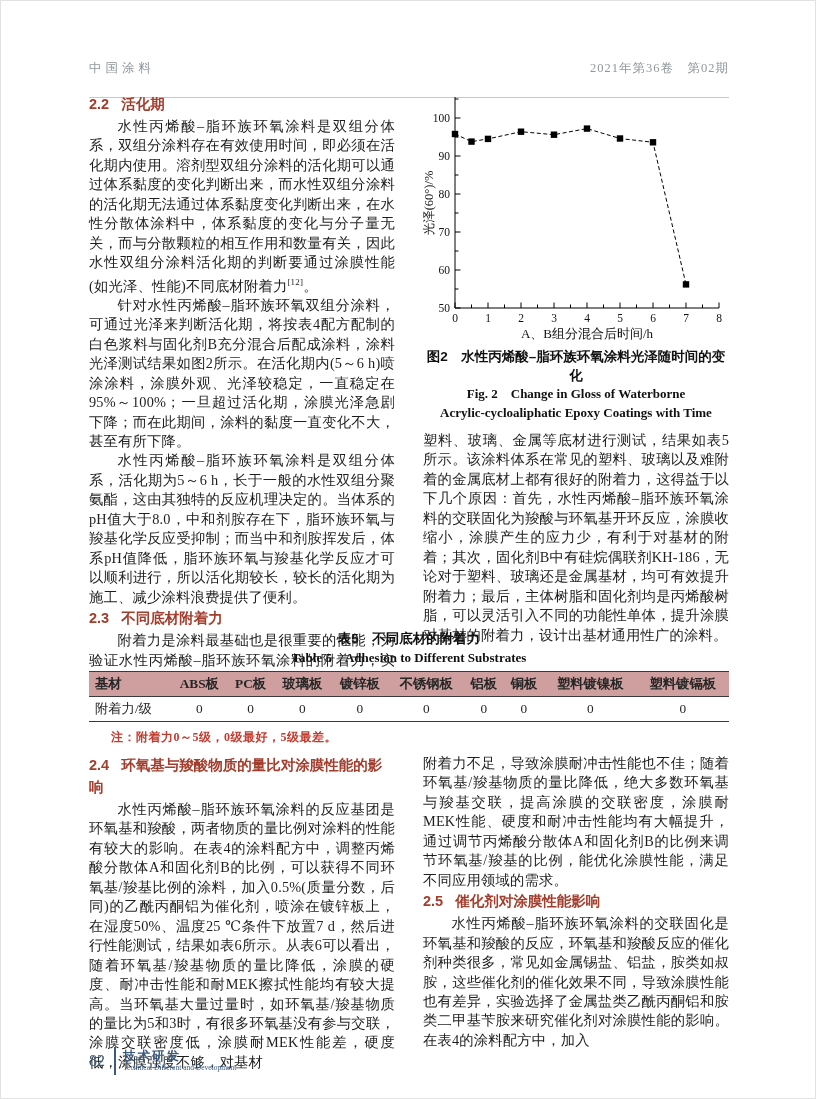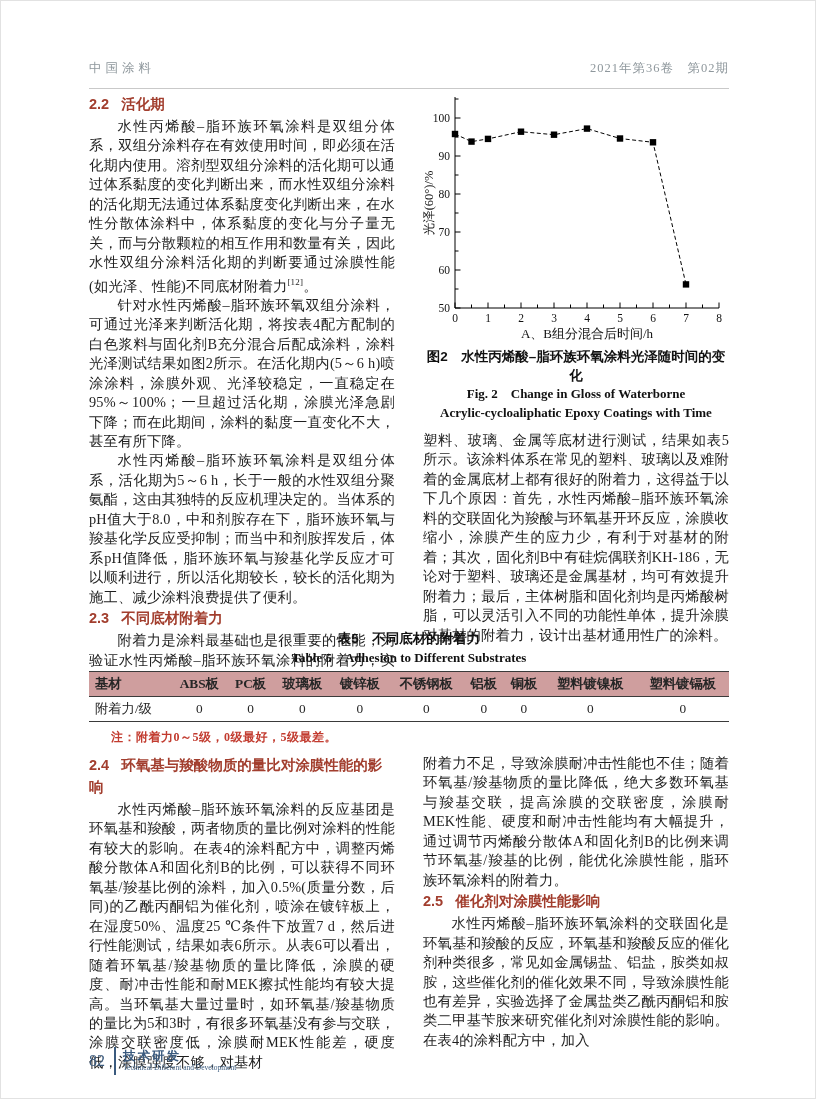--- a/index.html
+++ b/index.html
@@ -6,21 +6,21 @@
   .page{
     position:relative;width:816px;height:1099px;background:#ffffff;
     box-sizing:border-box;border:1px solid #e2e2e2;overflow:hidden;
     font-family:"Liberation Serif","DejaVu Serif",serif;color:#1e1e1e;
   }
   
   .hdr{
     position:absolute;left:88px;top:52px;width:640px;height:24px;
     border-bottom:1px solid #c9c9c9;
     display:flex;justify-content:space-between;align-items:flex-end;
-    color:#8e979c;font-size:12.5px;padding-bottom:11px;
+    color:#8e979c;font-size:12.5px;padding-bottom:20px;
   }
   .hdr .journal{letter-spacing:4px;}
   .hdr .issue{letter-spacing:1px;}
   
   .cols{position:absolute;left:88px;width:640px;display:flex;gap:28px;}
   .top-cols{top:92px;}
   .bottom-cols{top:753px;}
   .col{width:306px;}
   .sec{
     margin:0 0 2px 0;font-family:"Liberation Sans","DejaVu Sans",sans-serif;
@@ -196,21 +196,21 @@
     </table>
     <div class="tbl-note">注：附着力0～5级，0级最好，5级最差。</div>
   </section>
 
   <div class="cols bottom-cols">
     <div class="col">
       <h3 class="sec"><span class="sec-num">2.4</span><span class="sec-t">环氧基与羧酸物质的量比对涂膜性能的影响</span></h3>
       <p class="para indent">水性丙烯酸–脂环族环氧涂料的反应基团是环氧基和羧酸，两者物质的量比例对涂料的性能有较大的影响。在表4的涂料配方中，调整丙烯酸分散体A和固化剂B的比例，可以获得不同环氧基/羧基比例的涂料，加入0.5%(质量分数，后同)的乙酰丙酮铝为催化剂，喷涂在镀锌板上，在湿度50%、温度25 ℃条件下放置7 d，然后进行性能测试，结果如表6所示。从表6可以看出，随着环氧基/羧基物质的量比降低，涂膜的硬度、耐冲击性能和耐MEK擦拭性能均有较大提高。当环氧基大量过量时，如环氧基/羧基物质的量比为5和3时，有很多环氧基没有参与交联，涂膜交联密度低，涂膜耐MEK性能差，硬度低，涂膜强度不够，对基材</p>
     </div>
     <div class="col">
-      <p class="para">附着力不足，导致涂膜耐冲击性能也不佳；随着环氧基/羧基物质的量比降低，绝大多数环氧基与羧基交联，提高涂膜的交联密度，涂膜耐MEK性能、硬度和耐冲击性能均有大幅提升，通过调节丙烯酸分散体A和固化剂B的比例来调节环氧基/羧基的比例，能优化涂膜性能，脂环族环氧涂料的附着力。</p>
+      <p class="para">附着力不足，导致涂膜耐冲击性能也不佳；随着环氧基/羧基物质的量比降低，绝大多数环氧基与羧基交联，提高涂膜的交联密度，涂膜耐MEK性能、硬度和耐冲击性能均有大幅提升，通过调节丙烯酸分散体A和固化剂B的比例来调节环氧基/羧基的比例，能优化涂膜性能，满足不同应用领域的需求。</p>
       <h3 class="sec"><span class="sec-num">2.5</span><span class="sec-t">催化剂对涂膜性能影响</span></h3>
       <p class="para indent">水性丙烯酸–脂环族环氧涂料的交联固化是环氧基和羧酸的反应，环氧基和羧酸反应的催化剂种类很多，常见如金属锡盐、铝盐，胺类如叔胺，这些催化剂的催化效果不同，导致涂膜性能也有差异，实验选择了金属盐类乙酰丙酮铝和胺类二甲基苄胺来研究催化剂对涂膜性能的影响。在表4的涂料配方中，加入</p>
     </div>
   </div>
 
   <footer class="footer">
     <span class="pageno">82</span>
     <span class="bar"></span>
     <span class="labels">
       <span class="cn">技术研发</span>

